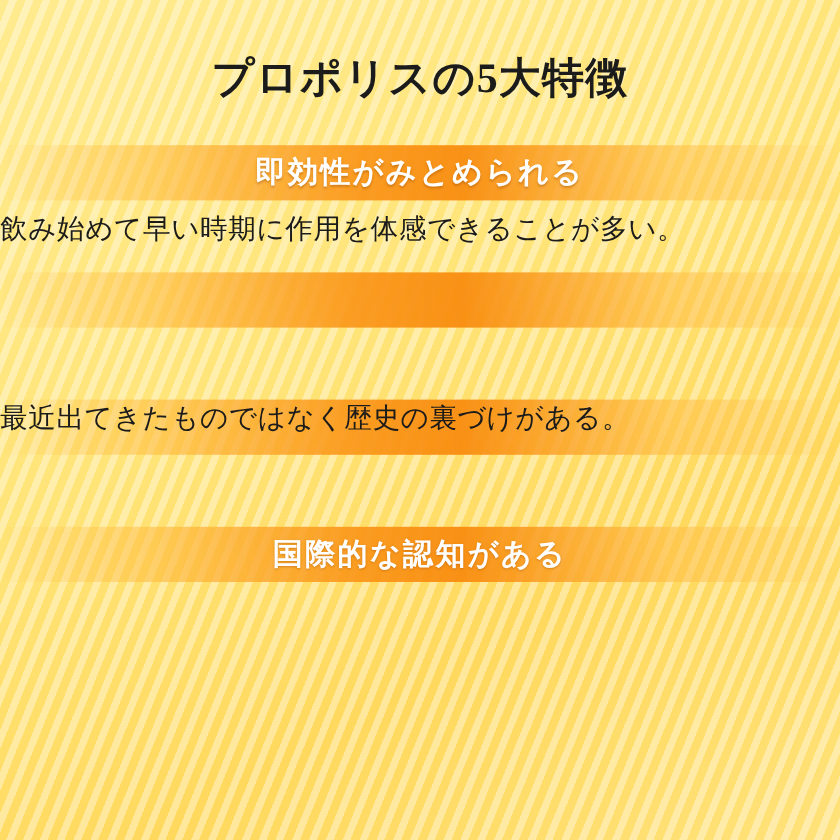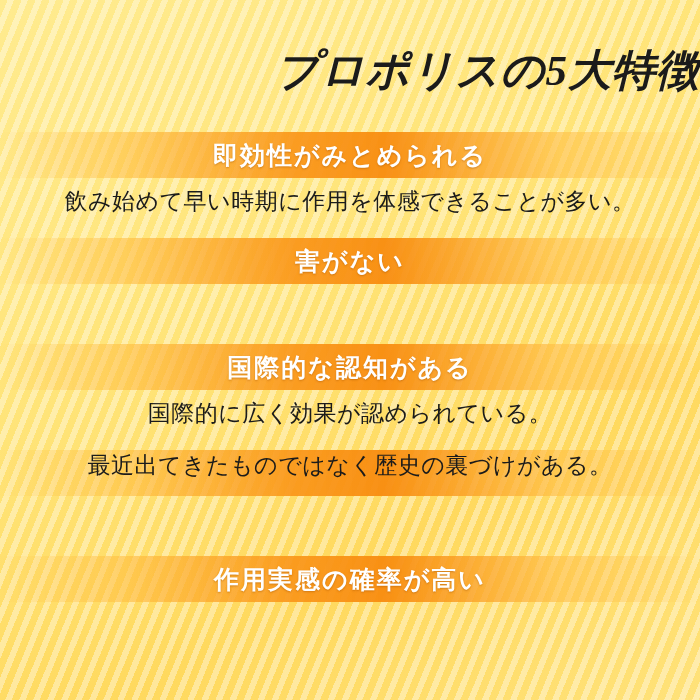--- a/index.html
+++ b/index.html
@@ -27,28 +27,27 @@
         rgba(255,255,255,0.38) 7px,
         rgba(255,255,255,0.38) 13px
       ),
       linear-gradient(150deg, #ffeb8f 0%, #ffe478 40%, #ffd95e 70%, #ffe27a 100%);
     overflow: hidden;
   }
 
   .title {
     position: relative;
     z-index: 3;
-    text-align: right;
+    text-align: center;
     padding-top: 42px;
-    font-size: 43px;
+    font-size: 35px;
     font-weight: bold;
     letter-spacing: 1px;
     color: #1b1b1b;
     font-family: "Liberation Serif", "DejaVu Serif", serif;
-    font-style: italic;
   }
 
   .items {
     position: relative;
     z-index: 3;
     margin-top: 32px;
   }
 
   .item {
     position: relative;
@@ -85,21 +84,21 @@
     font-weight: bold;
     color: #ffffff;
     letter-spacing: 2px;
     text-shadow: 0 1px 2px rgba(160,80,0,0.45);
   }
 
   .desc {
     position: relative;
     z-index: 2;
     margin-top: 8px;
-    text-align: center;
+    text-align: left;
     font-size: 23px;
     color: #1b1b1b;
     letter-spacing: 0.5px;
   }
 </style>
 </head>
 <body>
 
 <div class="poster">
 
@@ -108,33 +107,27 @@
   <div class="items">
 
     <div class="item">
       <div class="band"></div>
       <div class="heading">即効性がみとめられる</div>
       <div class="desc">飲み始めて早い時期に作用を体感できることが多い。</div>
     </div>
 
     <div class="item">
       <div class="band"></div>
-      <div class="heading">害がない</div>
     </div>
 
-    <div class="item">
-      <div class="band"></div>
-      <div class="heading">国際的な認知がある</div>
-      <div class="desc">国際的に広く効果が認められている。</div>
-    </div>
 
     <div class="item">
       <div class="band"></div>
       <div class="desc">最近出てきたものではなく歴史の裏づけがある。</div>
     </div>
 
     <div class="item">
       <div class="band"></div>
-      <div class="heading">作用実感の確率が高い</div>
+      <div class="heading">国際的な認知がある</div>
     </div>
 
   </div>
 </div>
 
 </body></html>

